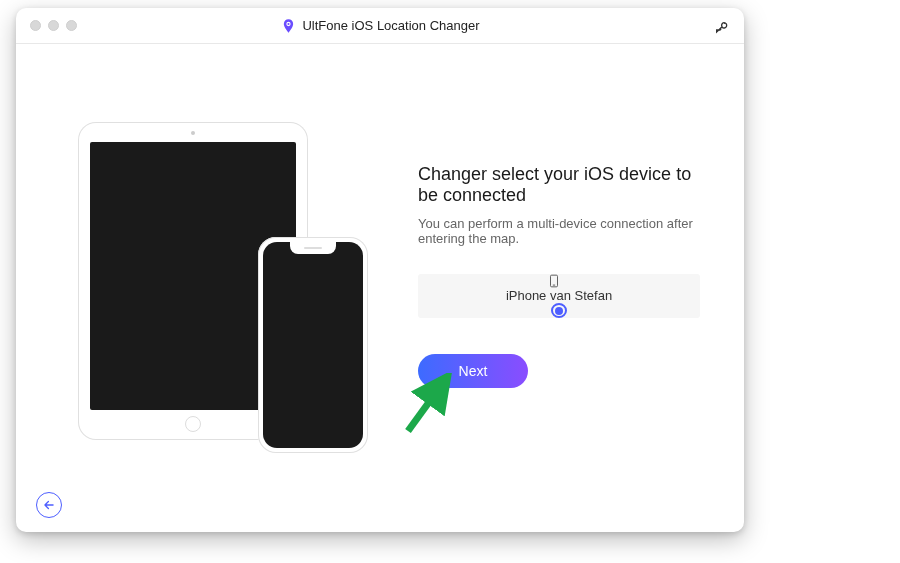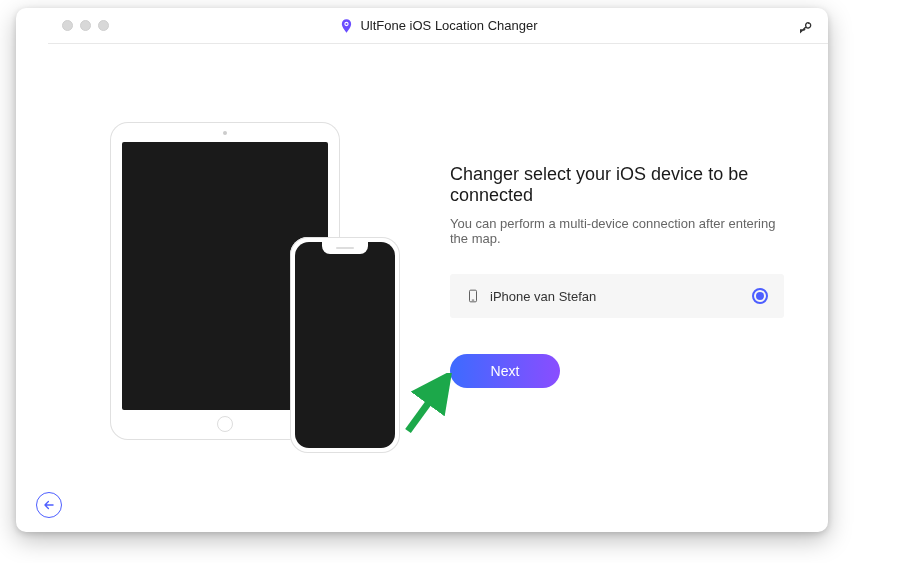--- a/index.html
+++ b/index.html
@@ -7,27 +7,26 @@
       font-family: -apple-system, BlinkMacSystemFont, "Segoe UI", Helvetica, Arial, sans-serif;
       background: #fff;
       width: 900px;
       height: 563px;
       position: relative;
     }
     .window {
       position: absolute;
       top: 8px;
       left: 16px;
-      width: 812px;
+      width: 728px;
       height: 524px;
       background: #fff;
       border-radius: 10px;
       box-shadow: 0 8px 24px rgba(0,0,0,0.25), 0 2px 6px rgba(0,0,0,0.15);
       overflow: hidden;
-      padding-left: 32px;
     }
     .titlebar {
       height: 36px;
       border-bottom: 1px solid #e8e8e8;
       display: flex;
       align-items: center;
       position: relative;
     }
     .traffic-lights {
       display: flex;
@@ -173,20 +172,21 @@
     }
     .device-row {
       background: #f6f6f6;
       border-radius: 3px;
       height: 44px;
       display: flex;
       align-items: center;
       padding: 0 16px;
       cursor: pointer;
       margin-bottom: 36px;
+      flex-direction: column;
     }
     .device-ico {
       width: 14px;
       height: 14px;
       margin-right: 10px;
       flex-shrink: 0;
     }
     .device-name {
       font-size: 13px;
       color: #333;

